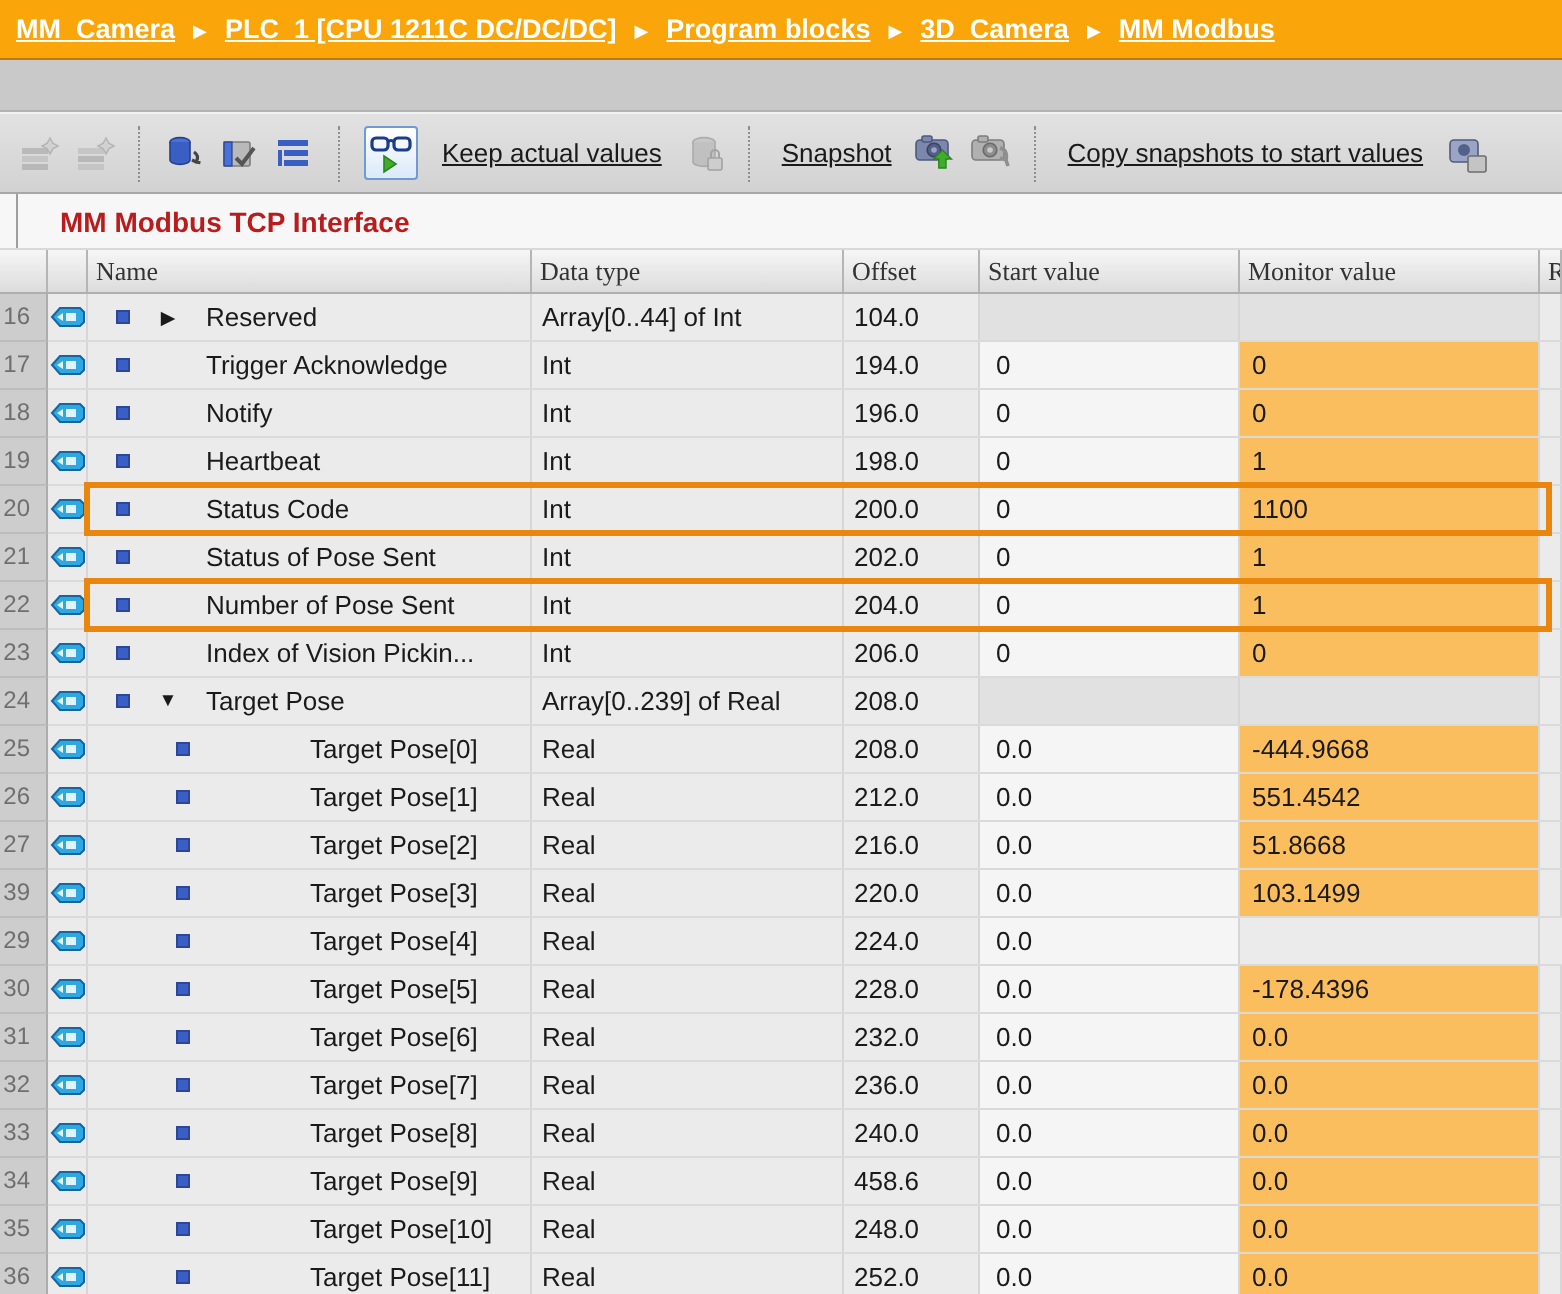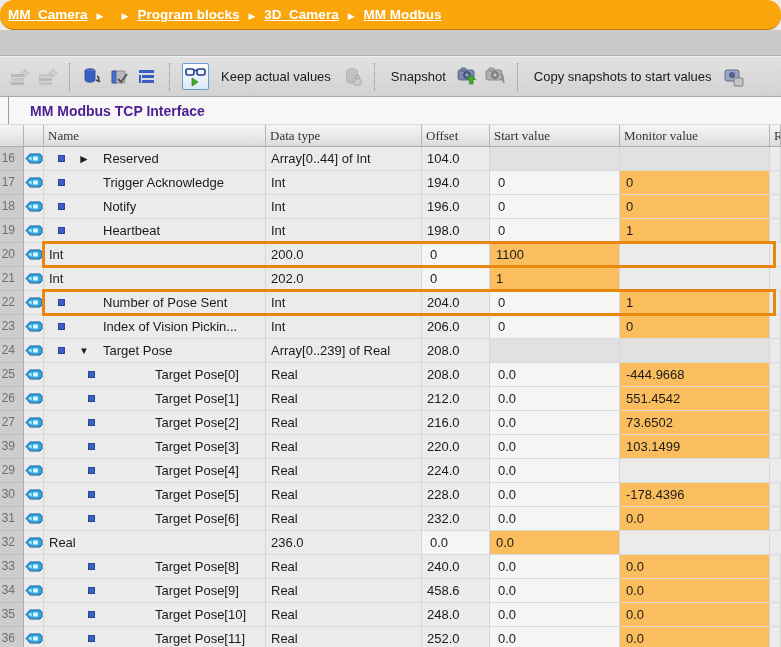--- a/index.html
+++ b/index.html
@@ -6,50 +6,50 @@
   body{
     width:781px;height:647px;overflow:hidden;position:relative;
     font-family:"Liberation Sans", sans-serif;
     background:#ebebeb;
     -webkit-font-smoothing:antialiased;
   }
   
   .crumbbar{
     height:30px;background:#FAA50A;display:flex;align-items:center;
     padding:0 0 0 8px;white-space:nowrap;overflow:hidden;
-    border-bottom:1px solid #c07b00;box-sizing:border-box;border-radius:14px;
+    border-bottom:1px solid #c07b00;box-sizing:border-box;
   }
   .crumb{color:#fff;font-weight:bold;font-size:13.5px;text-decoration:underline;cursor:pointer;}
   .crumb-sep{color:#fff;font-size:9px;margin:0 9px;transform:translateY(0.5px);}
   
   .band{height:25px;background:#c9c9c9;border-bottom:1px solid #b2b2b2;}
   
   .toolbar{
     height:41px;background:linear-gradient(#e2e2e2,#d2d2d2);
     border-top:1px solid #f1f1f1;border-bottom:1px solid #a7a7a7;
     display:flex;align-items:center;padding:0 0 0 6px;box-sizing:border-box;
     white-space:nowrap;overflow:hidden;
   }
   .tbtn{display:inline-flex;align-items:center;justify-content:center;width:24px;height:24px;margin:0 2px;cursor:pointer;flex:none;}
   .tbtn.disabled{opacity:.5;cursor:default;}
   .tsep{width:1px;height:28px;border-left:1px dotted #8f8f8f;margin:0 7px;flex:none;}
-  .tlabel{font-size:13px;color:#1a1a1a;margin:0 8px;flex:none;}
+  .tlabel{font-size:13px;color:#1a1a1a;margin:0 8px;flex:none;text-decoration:underline;}
   .monitor-btn{
     width:27px;height:27px;background:linear-gradient(#ffffff,#dbe9f9);
     border:1px solid #6f9bd2;border-radius:2px;box-sizing:border-box;
     display:inline-flex;align-items:center;justify-content:center;margin:0 4px;cursor:pointer;flex:none;
   }
   
   .titlerow{
     height:28px;background:#f7f7f7;display:flex;align-items:center;
     padding-left:30px;box-sizing:border-box;position:relative;
     border-bottom:1px solid #d8d8d8;
   }
   .titlerow::before{content:"";position:absolute;left:8px;top:0;bottom:0;width:1px;background:#9e9e9e;}
-  .titlerow .t{font-size:14px;font-weight:bold;color:#4c1d95;}
+  .titlerow .t{font-size:14px;font-weight:bold;color:#b91c1c;}
   
   .grid-cols{display:grid;grid-template-columns:24px 20px 222px 156px 68px 130px 150px 1fr;}
   .thead{
     height:22px;background:linear-gradient(#f6f6f6,#dcdcdc);
     border-bottom:1px solid #aeaeae;box-sizing:border-box;
   }
   .thead .hc{
     font-size:13px;color:#333;display:flex;align-items:center;
     padding-left:4px;border-right:1px solid #b5b5b5;box-sizing:border-box;overflow:hidden;font-family:Liberation Serif, serif;
   }
@@ -76,20 +76,21 @@
   .hlbox{display:none;position:absolute;left:42px;right:5px;top:-2px;bottom:-2px;border:3px solid #E8860D;pointer-events:none;z-index:6;}
   .trow.boxed .hlbox{display:block;}
   svg{display:block;}
 </style>
 </head>
 <body>
 
 <div class="crumbbar" id="crumbbar">
     <span class="crumb">MM_Camera</span>
     <span class="crumb-sep">▶</span>
+    <span class="crumb">PLC_1 [CPU 1211C DC/DC/DC]</span>
     <span class="crumb-sep">▶</span>
     <span class="crumb">Program blocks</span>
     <span class="crumb-sep">▶</span>
     <span class="crumb">3D_Camera</span>
     <span class="crumb-sep">▶</span>
     <span class="crumb">MM Modbus</span>
   </div>
 
 <div class="band"></div>
 
@@ -284,36 +285,46 @@
   </div>
     <div class="trow grid-cols boxed">
     <div class="c num">20</div>
     <div class="c iconcell">
       <svg width="18" height="13" viewBox="0 0 18 13">
         <polygon points="1,6.5 5,2 15,2 17,4 17,9 15,11 5,11" fill="#2FA8E1" stroke="#1565A0" stroke-width="1"></polygon>
         <rect x="8" y="4.5" width="5" height="4" fill="#dff3fc"></rect>
         <polygon points="3.5,6.5 6.5,4.5 6.5,8.5" fill="#dff3fc"></polygon>
       </svg>
     </div>
+    <div class="c namecell lvl1">
+      <span class="sq"></span>
+      <span class="arrow"></span>
+      <span class="nm">Status Code</span>
+    </div>
     <div class="c typecell">Int</div>
     <div class="c offcell">200.0</div>
     <div class="c startcell">0</div>
     <div class="c moncell">1100</div>
     <div class="c rcell"></div>
     <div class="hlbox"></div>
   </div>
     <div class="trow grid-cols">
     <div class="c num">21</div>
     <div class="c iconcell">
       <svg width="18" height="13" viewBox="0 0 18 13">
         <polygon points="1,6.5 5,2 15,2 17,4 17,9 15,11 5,11" fill="#2FA8E1" stroke="#1565A0" stroke-width="1"></polygon>
         <rect x="8" y="4.5" width="5" height="4" fill="#dff3fc"></rect>
         <polygon points="3.5,6.5 6.5,4.5 6.5,8.5" fill="#dff3fc"></polygon>
       </svg>
     </div>
+    <div class="c namecell lvl1">
+      <span class="sq"></span>
+      <span class="arrow"></span>
+      <span class="nm">Status of Pose Sent</span>
+    </div>
     <div class="c typecell">Int</div>
     <div class="c offcell">202.0</div>
     <div class="c startcell">0</div>
     <div class="c moncell">1</div>
     <div class="c rcell"></div>
 
   </div>
     <div class="trow grid-cols boxed">
     <div class="c num">22</div>
     <div class="c iconcell">
@@ -429,21 +440,21 @@
       </svg>
     </div>
     <div class="c namecell lvl2">
       <span class="sq"></span>
       <span class="arrow"></span>
       <span class="nm">Target Pose[2]</span>
     </div>
     <div class="c typecell">Real</div>
     <div class="c offcell">216.0</div>
     <div class="c startcell">0.0</div>
-    <div class="c moncell">73.6502</div>
+    <div class="c moncell">51.8668</div>
     <div class="c rcell"></div>
 
   </div>
     <div class="trow grid-cols">
     <div class="c num">39</div>
     <div class="c iconcell">
       <svg width="18" height="13" viewBox="0 0 18 13">
         <polygon points="1,6.5 5,2 15,2 17,4 17,9 15,11 5,11" fill="#2FA8E1" stroke="#1565A0" stroke-width="1"></polygon>
         <rect x="8" y="4.5" width="5" height="4" fill="#dff3fc"></rect>
         <polygon points="3.5,6.5 6.5,4.5 6.5,8.5" fill="#dff3fc"></polygon>
@@ -525,20 +536,25 @@
   </div>
     <div class="trow grid-cols">
     <div class="c num">32</div>
     <div class="c iconcell">
       <svg width="18" height="13" viewBox="0 0 18 13">
         <polygon points="1,6.5 5,2 15,2 17,4 17,9 15,11 5,11" fill="#2FA8E1" stroke="#1565A0" stroke-width="1"></polygon>
         <rect x="8" y="4.5" width="5" height="4" fill="#dff3fc"></rect>
         <polygon points="3.5,6.5 6.5,4.5 6.5,8.5" fill="#dff3fc"></polygon>
       </svg>
     </div>
+    <div class="c namecell lvl2">
+      <span class="sq"></span>
+      <span class="arrow"></span>
+      <span class="nm">Target Pose[7]</span>
+    </div>
     <div class="c typecell">Real</div>
     <div class="c offcell">236.0</div>
     <div class="c startcell">0.0</div>
     <div class="c moncell">0.0</div>
     <div class="c rcell"></div>
 
   </div>
     <div class="trow grid-cols">
     <div class="c num">33</div>
     <div class="c iconcell">

